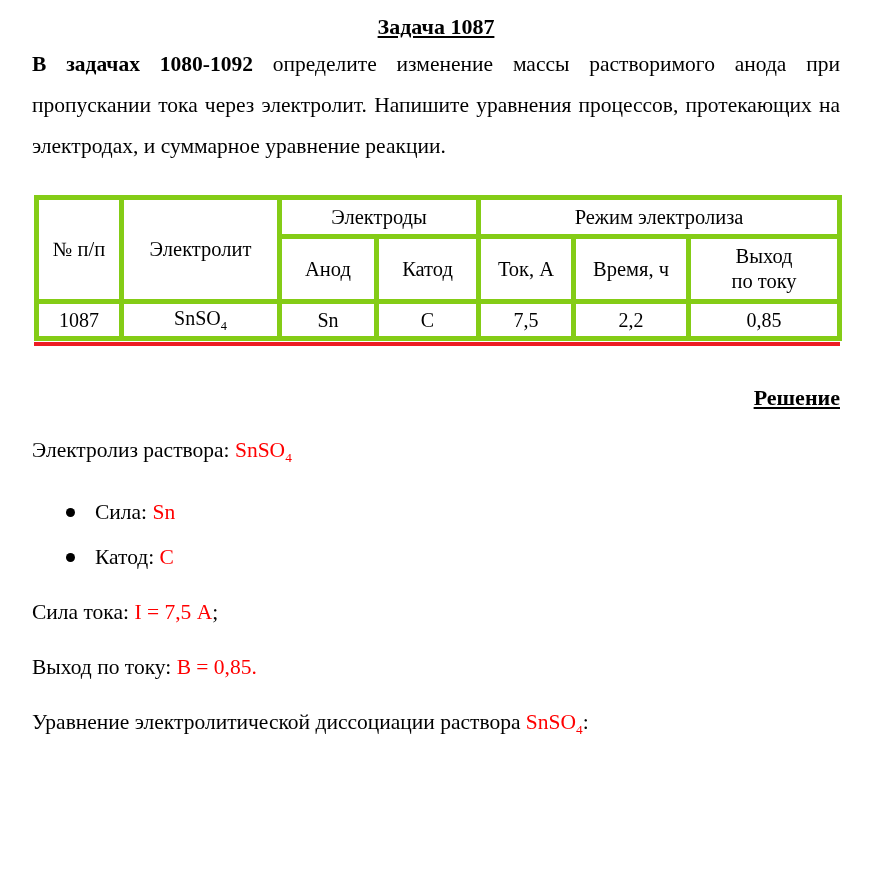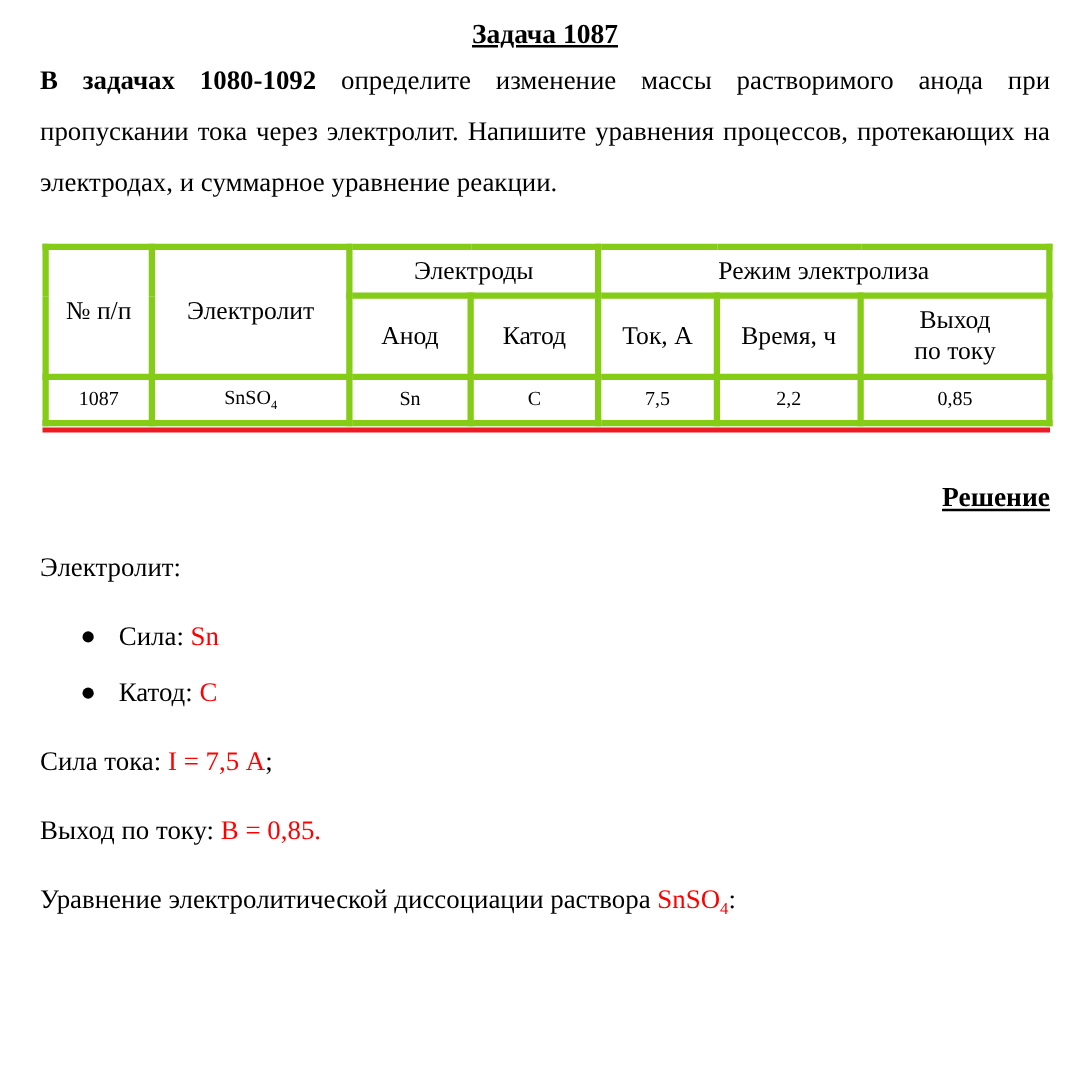--- a/index.html
+++ b/index.html
@@ -38,21 +38,21 @@
     font-size:20.5px;
   }
   table.problem td {
     border:5px solid #84cc16;
     text-align:center;
     vertical-align:middle;
     padding:0 2px;
   }
   tr.r1 td { height:34px; }
   tr.r2 td { height:60px; line-height:25px; }
-  tr.r3 td { height:32px; font-size:16px; }
+  tr.r3 td { height:32px; font-size:20px; }
   sub { font-size:62%; }
 
   .red-rule {
     width:806px;
     height:4px;
     margin:1px 0 0 2px;
     background:#ed1c24;
   }
 
   .solution-heading {
@@ -141,22 +141,22 @@
         <td>2,2</td>
         <td>0,85</td>
       </tr>
     </tbody>
       </table>
 
     <div class="red-rule"></div>
 
     <p class="solution-heading">Решение</p>
 
+    <p class="sline first"><span>Электролиз раствора: </span><span class="red"><span>SnSO</span><sub>4</sub></span></p>
 
-    <p class="sline">Электролит:</p>
 
     <div class="bullets">
       <div class="bullet-item">
         <span class="bullet-dot"></span>
         <span><span>Сила: </span><span class="red">Sn</span></span>
       </div>
       <div class="bullet-item">
         <span class="bullet-dot"></span>
         <span><span>Катод: </span><span class="red">C</span></span>
       </div>

